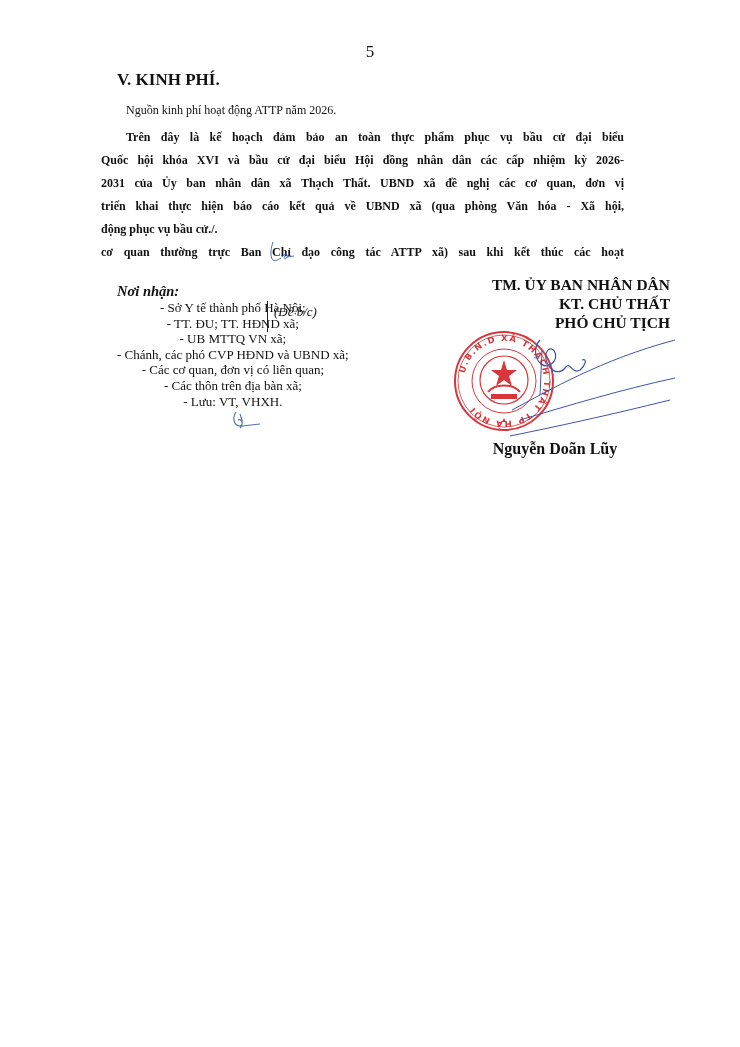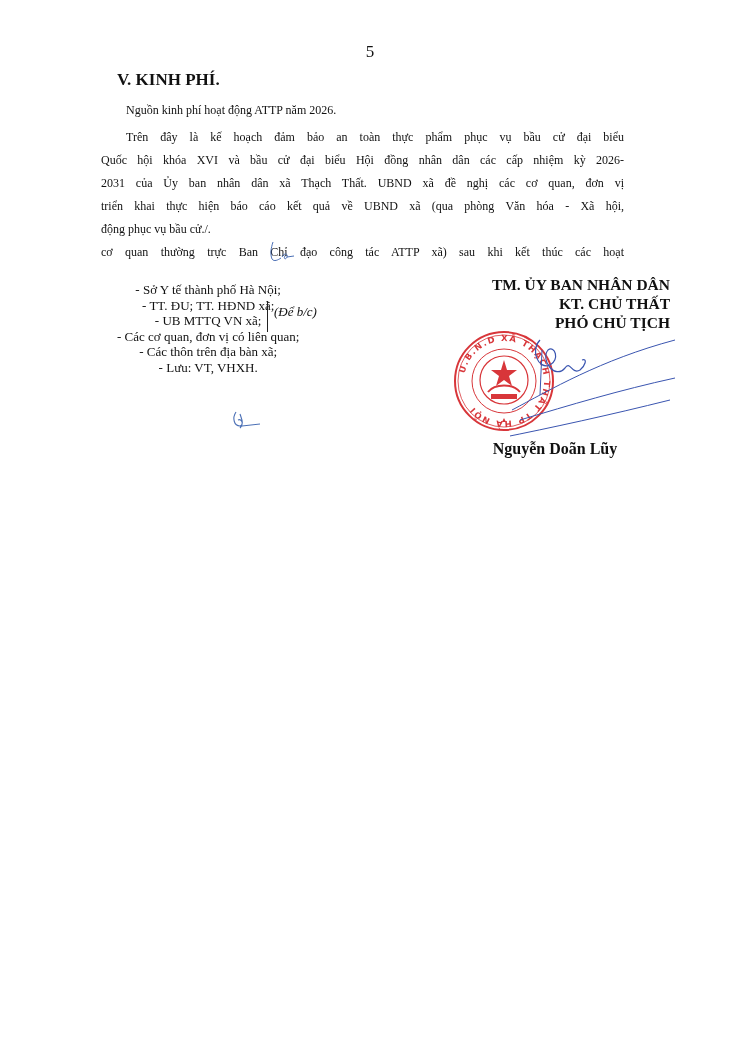--- a/index.html
+++ b/index.html
@@ -3,21 +3,21 @@
   <meta charset="utf-8">
   <style>
     html, body { margin: 0; padding: 0; background: #ffffff; }
     body { width: 740px; height: 1047px; position: relative; overflow: hidden;
            font-family: "Liberation Serif", "DejaVu Serif", serif; color: #111; }
     .page-number { position: absolute; top: 42px; left: 0; width: 740px; text-align: center; font-size: 17px; }
     .section-heading { position: absolute; top: 70px; left: 117px; font-size: 17px; font-weight: bold; font-family: Liberation Serif, serif; }
     .para { position: absolute; left: 101px; width: 523px; font-size: 12px; line-height: 23px; }
     .p1 { top: 99px; text-indent: 25px; }
     .p2 { top: 126px; text-indent: 25px; text-align: justify; text-align-last: left; }
-    .p2 span.line { display: block; text-align: justify; text-align-last: justify; }
+    .p2 span.line { display: block; text-align: justify; text-align-last: justify; font-weight: bold; }
     .p2 span.line.last { text-align-last: left; }
     .initial-mark { position: absolute; }
     .recipients { position: absolute; top: 282px; left: 117px; font-size: 13px; line-height: 15.6px; }
     .recipients-label { font-weight: bold; font-style: italic; font-size: 14.5px; display: block; line-height: 18px; }
     .recipients ul { list-style: none; margin: 0; padding: 0; text-align: center; }
     .recipients li { white-space: nowrap; }
     .bracket { position: absolute; top: 301px; left: 267px; width: 1px; height: 31px; background: #222; }
     .bracket-label { position: absolute; top: 304px; left: 274px; font-size: 13px; font-style: italic; font-family: Liberation Serif, serif; }
     .signature-block { position: absolute; top: 275px; left: 440px; width: 230px; text-align: right;
                        font-weight: bold; font-size: 15.5px; line-height: 19px; }
@@ -42,24 +42,26 @@
   <span class="line last" style="text-indent:0">động phục vụ bầu cử./.</span>
   <span class="line" style="text-indent:0">cơ quan thường trực Ban Chỉ đạo công tác ATTP xã) sau khi kết thúc các hoạt</span>
 </div>
 
 <svg class="initial-mark" style="top:240px;left:268px" width="36" height="24" viewBox="0 0 36 24">
   <path d="M5 2 C3 8 2 14 4 19 C6 22 10 20 13 18" stroke="#4a6fb5" stroke-width="1" fill="none"></path>
   <path d="M14 17 C16 13 20 13 19 17 C18 20 15 19 17 16 M19 17 L26 16" stroke="#4a6fb5" stroke-width="1" fill="none"></path>
 </svg>
 
 <div class="recipients">
+  <span class="recipients-label">Nơi nhận:</span>
   <ul>
     <li>- Sở Y tế thành phố Hà Nội;</li>
     <li>- TT. ĐU; TT. HĐND xã;</li>
     <li>- UB MTTQ VN xã;</li>
+    <li>- Chánh, các phó CVP HĐND và UBND xã;</li>
     <li>- Các cơ quan, đơn vị có liên quan;</li>
     <li>- Các thôn trên địa bàn xã;</li>
     <li>- Lưu: VT, VHXH.</li>
   </ul>
 </div>
 <div class="bracket"></div>
 <div class="bracket-label">(Để b/c)</div>
 
 <svg class="initial-mark" style="top:408px;left:230px" width="40" height="26" viewBox="0 0 40 26">
   <path d="M6 4 C2 10 4 18 10 18 C14 17 12 10 8 12 M10 6 C12 12 14 16 10 20" stroke="#4a6fb5" stroke-width="1.1" fill="none"></path>

